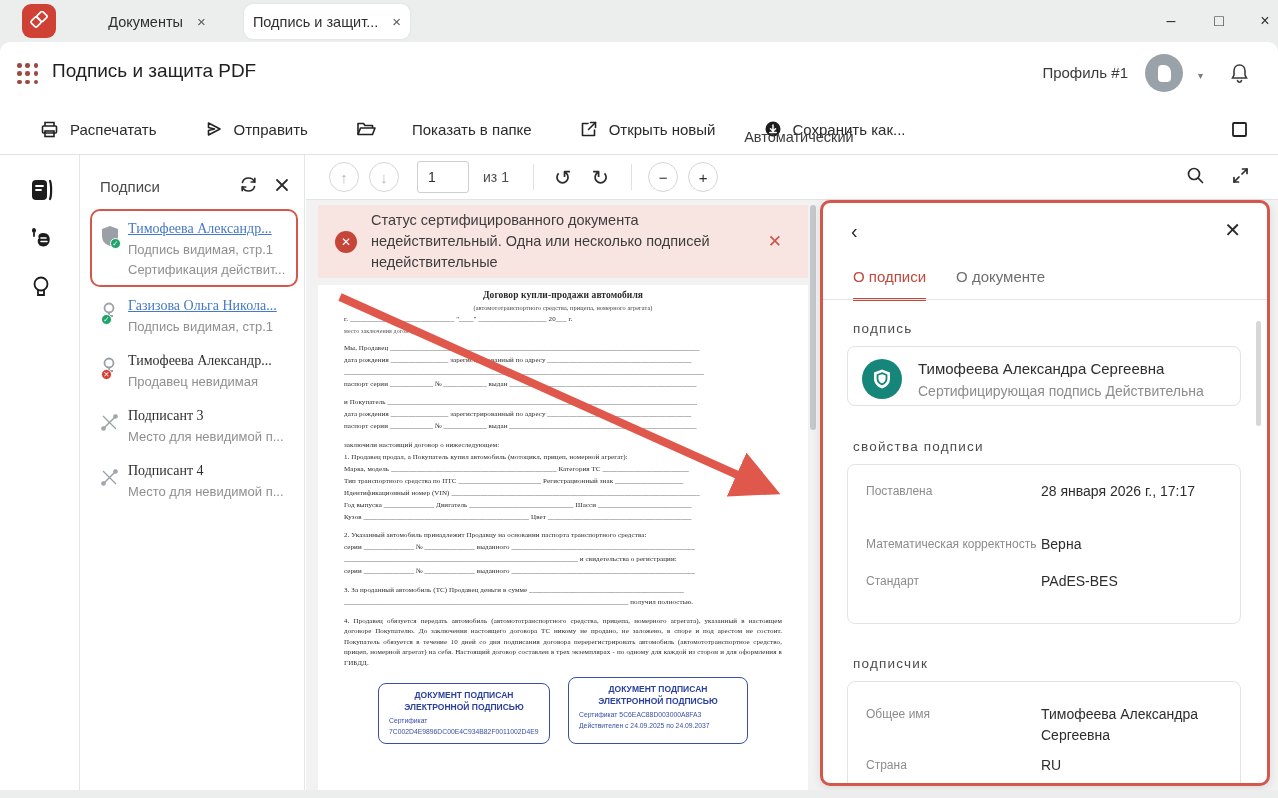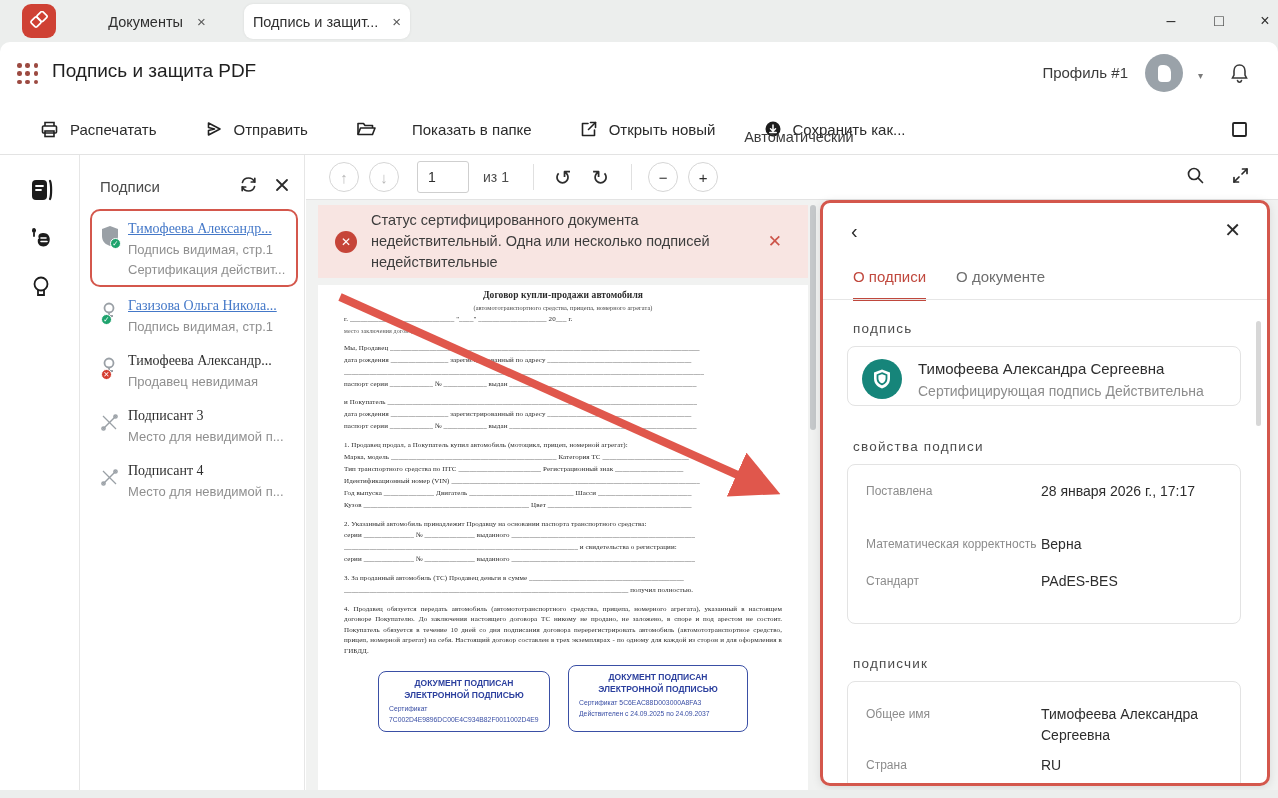--- a/index.html
+++ b/index.html
@@ -370,20 +370,21 @@
             <div class="dl dl-sp"></div>
             <div class="dl dl-n">Мы, Продавец ______________________________________________________________________________________</div>
             <div class="dl dl-n">дата рождения ________________ зарегистрированный по адресу ________________________________________</div>
             <div class="dl dl-n">____________________________________________________________________________________________________</div>
             <div class="dl dl-n">паспорт серии ____________ № ____________ выдан ____________________________________________________</div>
             <div class="dl dl-sp"></div>
             <div class="dl dl-n">и Покупатель ______________________________________________________________________________________</div>
             <div class="dl dl-n">дата рождения ________________ зарегистрированный по адресу ________________________________________</div>
             <div class="dl dl-n">паспорт серии ____________ № ____________ выдан ____________________________________________________</div>
             <div class="dl dl-sp"></div>
+            <div class="dl dl-n">заключили настоящий договор о нижеследующем:</div>
             <div class="dl dl-n">1. Продавец продал, а Покупатель купил автомобиль (мотоцикл, прицеп, номерной агрегат):</div>
             <div class="dl dl-n">Марка, модель ______________________________________________ Категория ТС ________________________</div>
             <div class="dl dl-n">Тип транспортного средства по ПТС _______________________ Регистрационный знак ___________________</div>
             <div class="dl dl-n">Идентификационный номер (VIN) _____________________________________________________________________</div>
             <div class="dl dl-n">Год выпуска ______________ Двигатель _____________________________ Шасси __________________________</div>
             <div class="dl dl-n">Кузов ______________________________________________ Цвет ________________________________________</div>
             <div class="dl dl-sp"></div>
             <div class="dl dl-n">2. Указанный автомобиль принадлежит  Продавцу на основании паспорта  транспортного средства:</div>
             <div class="dl dl-n">серии ______________ № ______________ выданного ___________________________________________________</div>
             <div class="dl dl-n">_________________________________________________________________ и свидетельства о регистрации:</div>

